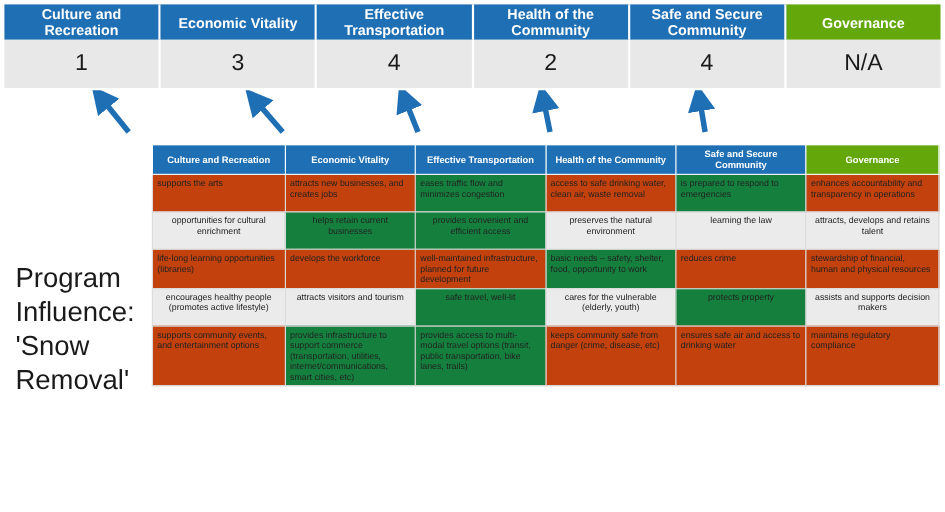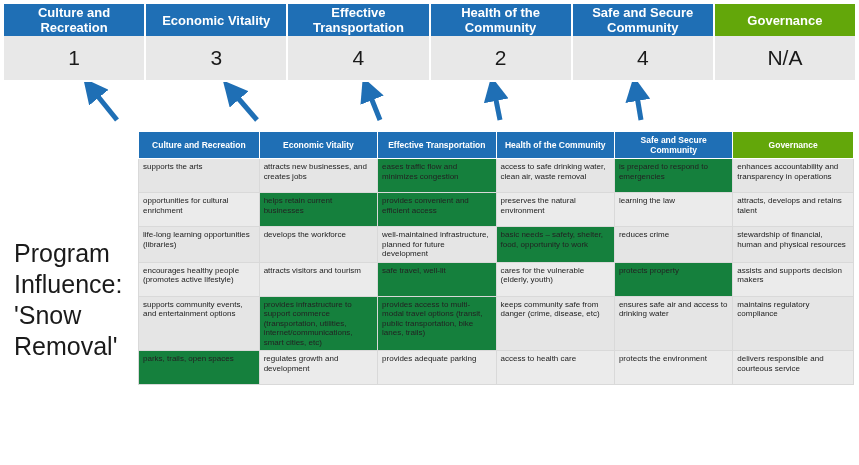--- a/index.html
+++ b/index.html
@@ -110,26 +110,26 @@
   #matrix th.blue { background: #1f6fb5; }
   #matrix th.green { background: #63a70a; }
 
   #matrix td {
     font-size: 8px;
     line-height: 9.5px;
     color: #222222;
     vertical-align: top;
     padding: 3px 4px;
     border: 1px solid #d9d9d9;
-    background: #e5e5e5;
+    background: #c2410c;
     height: 34px;
     box-sizing: border-box;
     word-wrap: break-word;
   }
-  #matrix tr.alt td { background: #ebebeb; }
+  #matrix tr.alt td { background: #ebebeb; text-align: center; }
   #matrix td.hl, #matrix tr.alt td.hl { background: #15803d; }
   #matrix td.empty { background: #ffffff; border: 1px solid #ffffff; }
   #matrix tr.alt td.empty { background: #ffffff; border: 1px solid #ffffff; }
 </style>
 </head>
 <body>
 
 <div id="top-band">
   <div id="top-header-row">
     <div class="top-head-cell th-blue">
@@ -229,22 +229,14 @@
       <td>assists and supports decision makers</td>
     </tr>
     <tr>
       <td>supports community events, and entertainment options</td>
       <td class="hl">provides infrastructure to support commerce (transportation, utilities, internet/communications, smart cities, etc)</td>
       <td class="hl">provides access to multi-modal travel options (transit, public transportation, bike lanes, trails)</td>
       <td>keeps community safe from danger (crime, disease, etc)</td>
       <td>ensures safe air and access to drinking water</td>
       <td>maintains regulatory compliance</td>
     </tr>
-    <tr class="alt">
-      <td class="hl">parks, trails, open spaces</td>
-      <td>regulates growth and development</td>
-      <td>provides adequate parking</td>
-      <td>access to health care</td>
-      <td>protects the environment</td>
-      <td>delivers responsible and courteous service</td>
-    </tr>
   </tbody>
 </table>
 
 </body></html>

